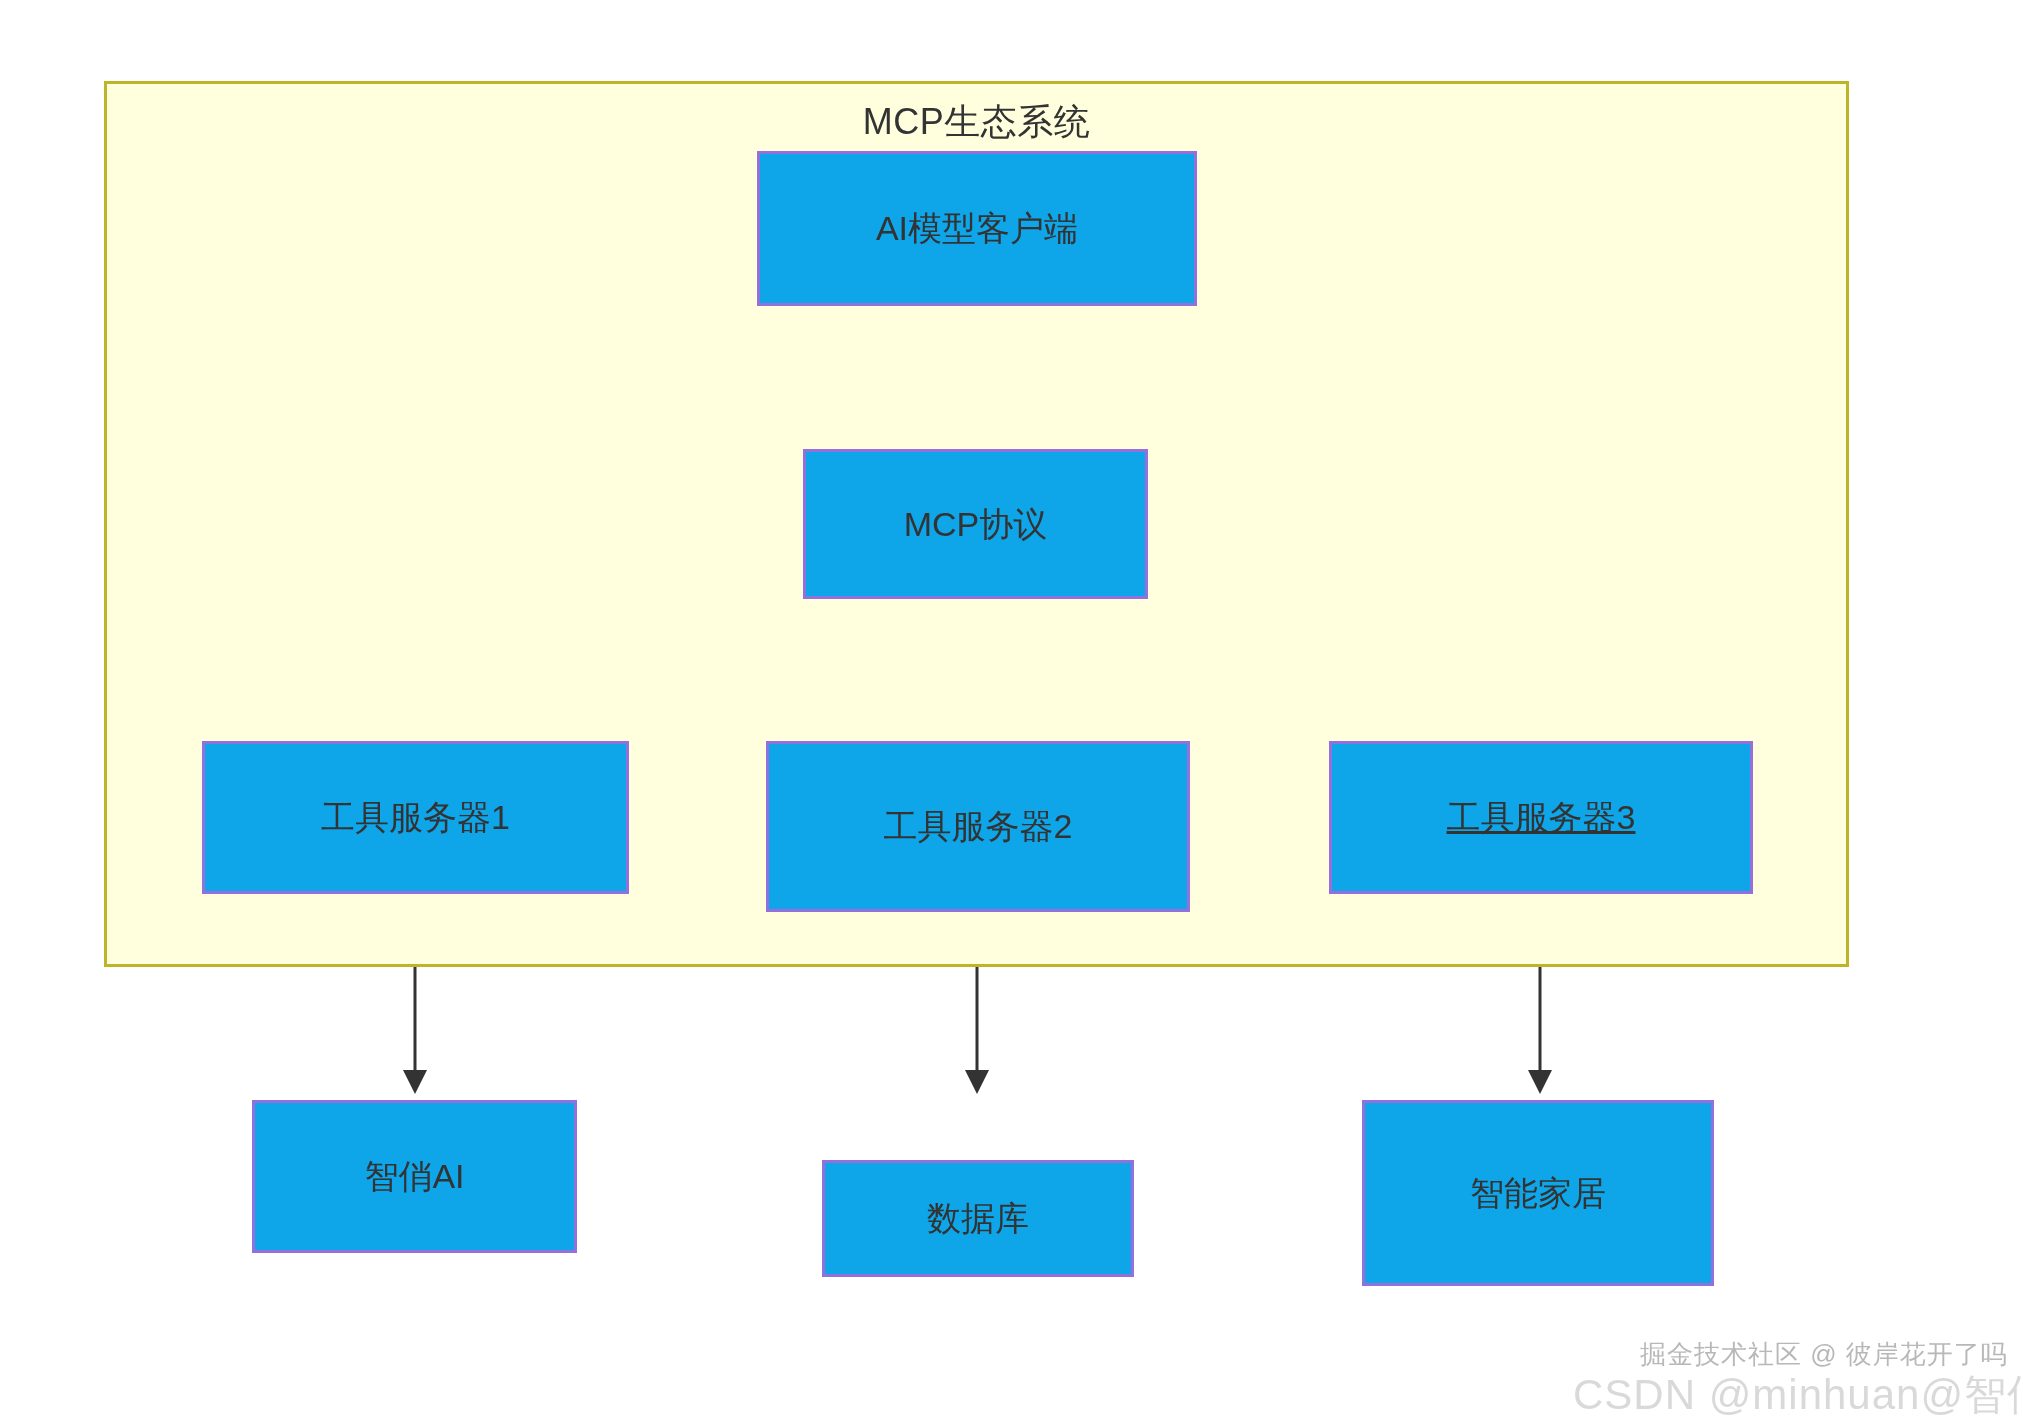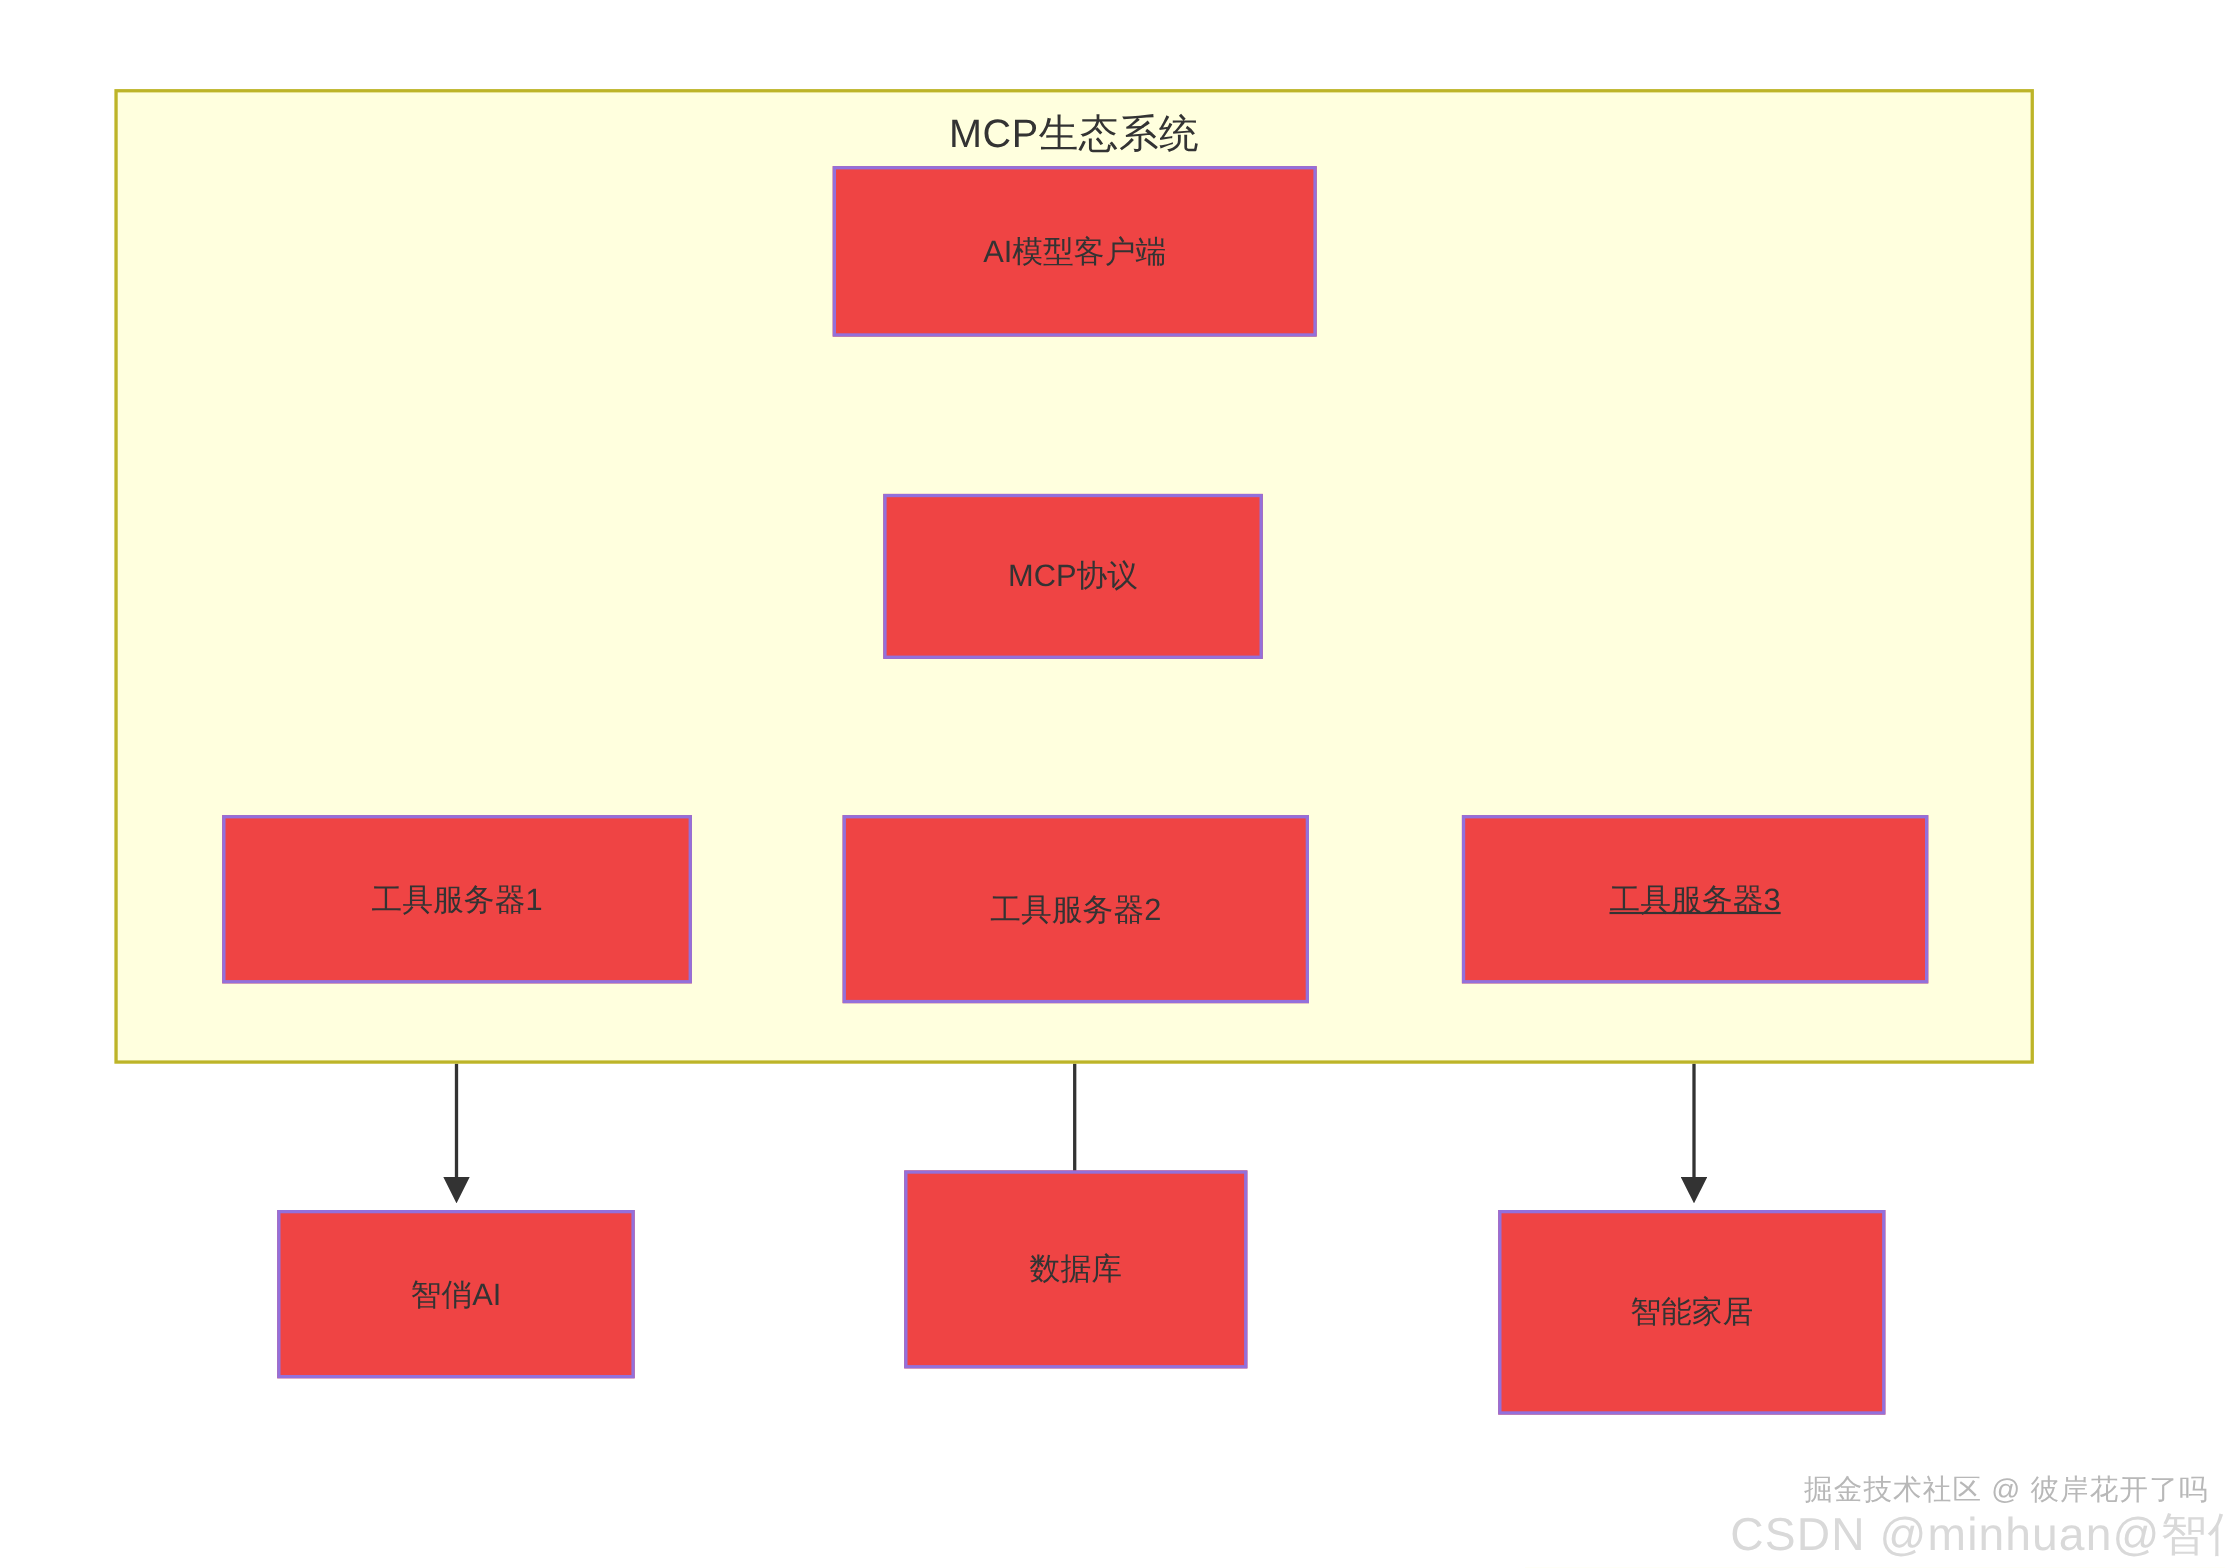--- a/index.html
+++ b/index.html
@@ -41,40 +41,40 @@
     text-align: center;
     font-size: 36px;
     color: #333333;
     letter-spacing: 0.5px;
     white-space: nowrap;
   }
 
   
   .node {
     position: absolute;
-    background: #ef4444;
+    background: #0ea5e9;
     border: 3px solid #9370db;
     box-sizing: border-box;
     display: flex;
     align-items: center;
     justify-content: center;
     color: #333333;
-    font-size: 28px;
+    font-size: 34px;
     line-height: 1.2;
     white-space: nowrap;
   }
 
   
   #node-ai-client     { left: 757px;  top: 151px;  width: 440px; height: 155px; }
   #node-mcp-protocol  { left: 803px;  top: 449px;  width: 345px; height: 150px; }
   #node-tool-server-1 { left: 202px;  top: 741px;  width: 427px; height: 153px; }
   #node-tool-server-2 { left: 766px;  top: 741px;  width: 424px; height: 171px; }
   #node-tool-server-3 { left: 1329px; top: 741px;  width: 424px; height: 153px; text-decoration: underline; }
   #node-weather-api   { left: 252px;  top: 1100px; width: 325px; height: 153px; }
-  #node-database      { left: 822px;  top: 1064px; width: 312px; height: 180px; }
+  #node-database      { left: 822px;  top: 1160px; width: 312px; height: 117px; }
   #node-smart-home    { left: 1362px; top: 1100px; width: 352px; height: 186px; }
 
   
   .watermark {
     position: absolute;
     white-space: nowrap;
     user-select: none;
     pointer-events: none;
   }
   #watermark-csdn {

